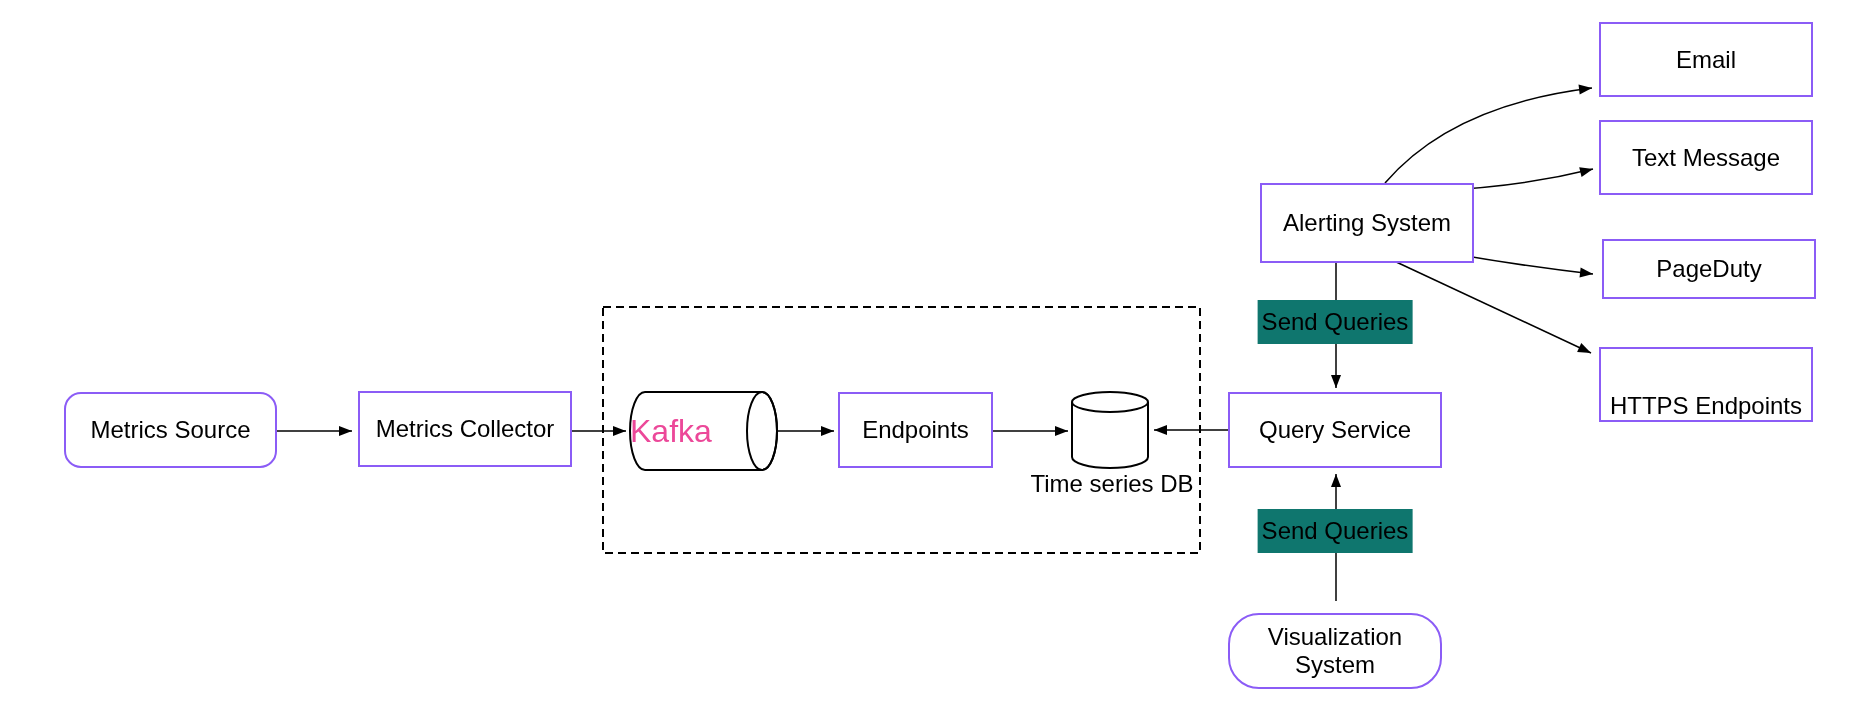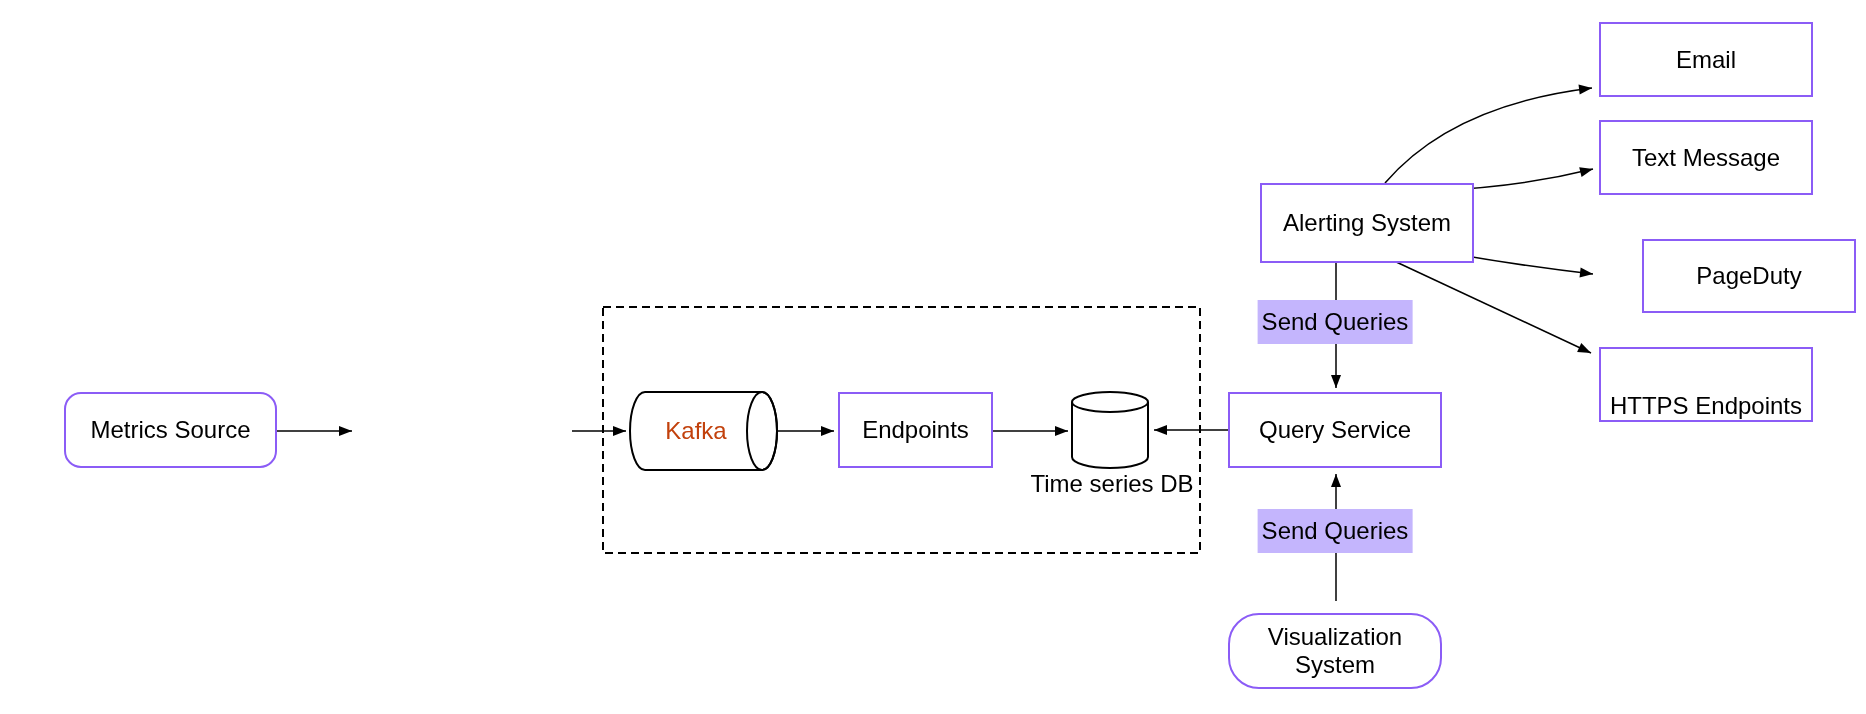--- a/index.html
+++ b/index.html
@@ -33,30 +33,30 @@
     text-align: center;
     font-size: 24px;
     line-height: 1.15;
     color: #000000;
     padding: 0 6px;
   }
   .shape-label {
     position: absolute;
     display: flex;
     align-items: center;
-    justify-content: center;
+    justify-content: flex-start;
     text-align: center;
-    font-size: 24px;
-    color: #c2410c;
+    font-size: 32px;
+    color: #ec4899;
     pointer-events: none;
   }
   .edge-label {
     position: absolute;
     transform: translate(-50%, -50%);
-    background: #c4b5fd;
+    background: #0f766e;
     padding: 8px 4px;
     font-size: 24px;
     color: #000000;
     white-space: nowrap;
   }
   .free-label {
     position: absolute;
     transform: translate(-50%, -50%);
     font-size: 24px;
     color: #000000;
@@ -100,20 +100,23 @@
     <path d="M1385,183 Q1452,105 1592,88" fill="none" stroke="#000000" stroke-width="1.5" marker-end="url(#ah)"></path>
     <path d="M1443,190 Q1520,187 1593,169" fill="none" stroke="#000000" stroke-width="1.5" marker-end="url(#ah)"></path>
     <path d="M1443,252 Q1522,266 1593,274" fill="none" stroke="#000000" stroke-width="1.5" marker-end="url(#ah)"></path>
     <path d="M1392,260 Q1498,310 1591,353" fill="none" stroke="#000000" stroke-width="1.5" marker-end="url(#ah)"></path>
   </svg>
 
   <div class="node" style="left:64px; top:392px; width:213px; height:76px;border-radius:17px;">
     <span>Metrics Source</span>
   </div>
 
+  <div class="node" style="left:358px; top:391px; width:214px; height:76px;">
+    <span>Metrics Collector</span>
+  </div>
 
   <div class="node" style="left:838px; top:392px; width:155px; height:76px;">
     <span>Endpoints</span>
   </div>
 
   <div class="node" style="left:1228px; top:392px; width:214px; height:76px;">
     <span>Query Service</span>
   </div>
 
   <div class="node" style="left:1228px; top:183px; width:214px; height:80px;margin-left:32px;">
@@ -125,21 +128,21 @@
   </div>
 
   <div class="node" style="left:1599px; top:22px; width:214px; height:75px;">
     <span>Email</span>
   </div>
 
   <div class="node" style="left:1599px; top:120px; width:214px; height:75px;">
     <span>Text Message</span>
   </div>
 
-  <div class="node" style="left:1642px; top:239px; width:214px; height:74px;">
+  <div class="node" style="left:1602px; top:239px; width:214px; height:60px;">
     <span>PageDuty</span>
   </div>
 
   <div class="node" style="left:1599px; top:347px; width:214px; height:75px;align-items:flex-end;">
     <span>HTTPS Endpoints</span>
   </div>
 
   <div class="shape-label" style="left:630px; top:392px; width:132px; height:78px;">
     <span>Kafka</span>
   </div>

